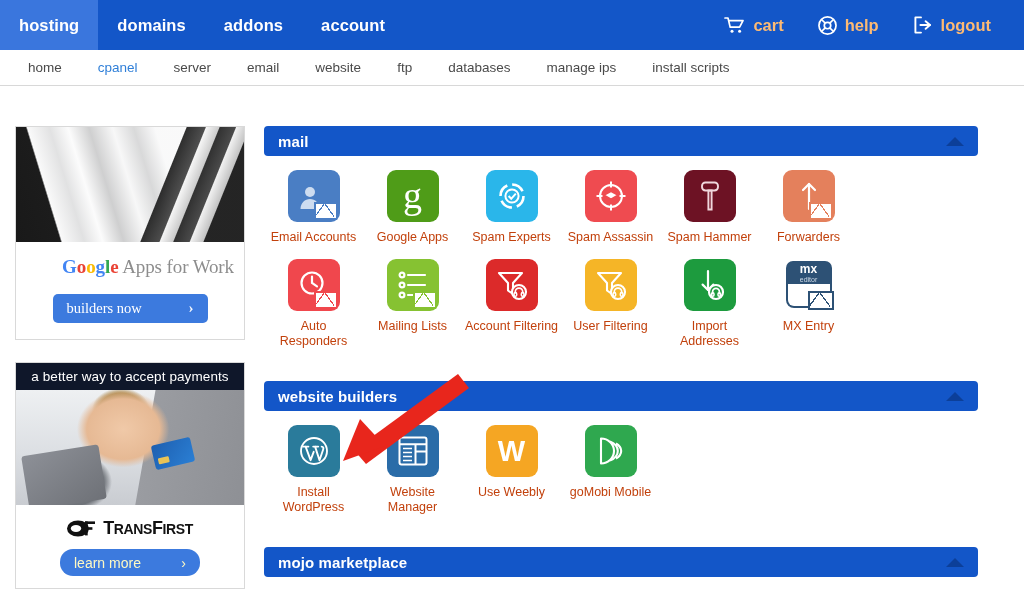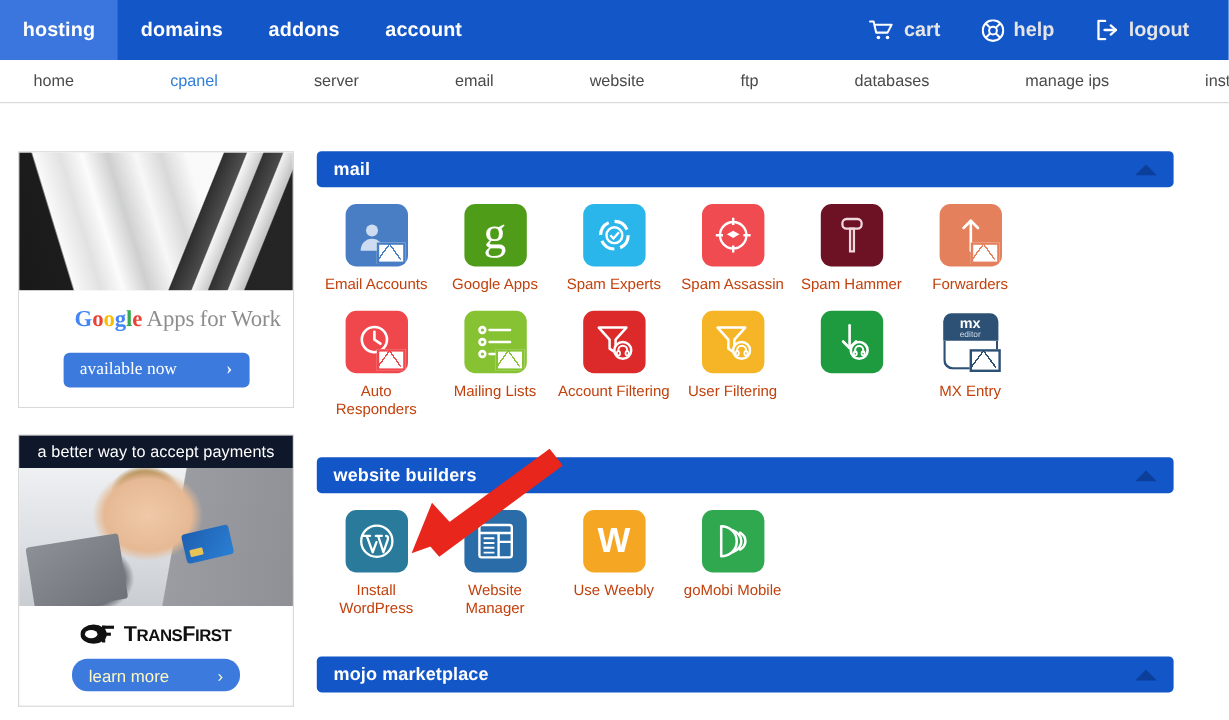--- a/index.html
+++ b/index.html
@@ -19,29 +19,29 @@
   .topnav-left{display:flex;align-items:stretch;}
   .topnav-item{
     display:flex;align-items:center;justify-content:center;
     padding:0 19px;color:#ffffff;font-size:16.5px;font-weight:bold;
     letter-spacing:.1px;cursor:pointer;
   }
   .topnav-item.active{background:#3a76dd;}
   .topnav-right{margin-left:auto;display:flex;align-items:stretch;padding-right:16px;}
   .topnav-act{
     display:flex;align-items:center;gap:8px;padding:16px 17px;
-    color:#e5e5e5;font-size:16.5px;font-weight:bold;cursor:pointer;
+    color:#fdba74;font-size:16.5px;font-weight:bold;cursor:pointer;
   }
   .topnav-act svg{display:block;}
 
   
   .subnav{
     position:absolute;left:0;top:50px;width:1024px;height:35px;
     background:#ffffff;border-bottom:1px solid #d8d8d8;
-    display:flex;align-items:center;gap:44px;
+    display:flex;align-items:center;
   }
   .subnav-item{
     padding:0 18px;font-size:13.5px;color:#4a4a4a;cursor:pointer;white-space:nowrap;
   }
   .subnav-item:first-child{padding-left:28px;}
   .subnav-item.active{color:#2f7fd8;}
 
   
   .content{position:absolute;left:0;top:86px;width:1024px;height:514px;}
 
@@ -218,21 +218,21 @@
 
     <div class="sidebar">
 
       <div class="ad">
         <div class="ad-img">
           <div class="paperphoto"></div>
         </div>
         <div class="ad-body">
           <div class="gapps"><span class="g-b">G</span><span class="g-r">o</span><span class="g-y">o</span><span class="g-b">g</span><span class="g-g">l</span><span class="g-r">e</span><span> Apps for Work</span></div>
           <div class="adbtn">
-            <span>available now</span>
+            <span>builders now</span>
             <span class="chev">›</span>
           </div>
         </div>
       </div>
 
       <div class="ad ad2">
         <div class="ad2-head">a better way to accept payments</div>
         <div class="tf-photo">
           <div class="tf-tablet"></div>
           <div class="tf-card"></div>
@@ -388,20 +388,21 @@
               <div class="tile-ico" style="background:#1d9b3e;">
                 <svg class="glyph" viewBox="0 0 34 34" fill="none" stroke="#fff" stroke-width="2.2" stroke-linecap="round" stroke-linejoin="round">
                     <path d="M15 3v19"></path>
                     <path d="M9.6 16.6L15 22l5.4-5.4"></path>
                     <circle cx="23" cy="24" r="7" fill="#1d9b3e"></circle>
                     <path d="M19.6 25.6v-1.8a3.4 3.4 0 0 1 6.8 0v1.8" stroke-width="1.7"></path>
                     <rect x="18.5" y="24.8" width="2.5" height="3.4" rx="1.2" stroke-width="1.5"></rect>
                     <rect x="25" y="24.8" width="2.5" height="3.4" rx="1.2" stroke-width="1.5"></rect>
                   </svg>
               </div>
+              <div class="tile-lbl">Import Addresses</div>
             </div>
 
             <div class="tile">
               <div class="tile-ico" style="background:#fff;color:#2d5175;border-radius:0;">
                 <span style="position:absolute;left:3px;top:2px;width:46px;height:23px;background:#2d5175;border-radius:7px 7px 0 0;display:flex;flex-direction:column;align-items:center;justify-content:center;line-height:1;">
                   <span style="color:#fff;font-size:12px;font-weight:bold;">mx</span>
                   <span style="color:#cfdae6;font-size:7px;margin-top:1px;">editor</span>
                 </span>
                 <span style="position:absolute;left:3px;top:25px;width:46px;height:24px;border:2.5px solid #2d5175;border-top:none;border-radius:0 0 8px 8px;box-sizing:border-box;"></span>
                 <span class="env" style="right:1px;bottom:1px;width:26px;height:19px;border-width:2.5px;"></span>

